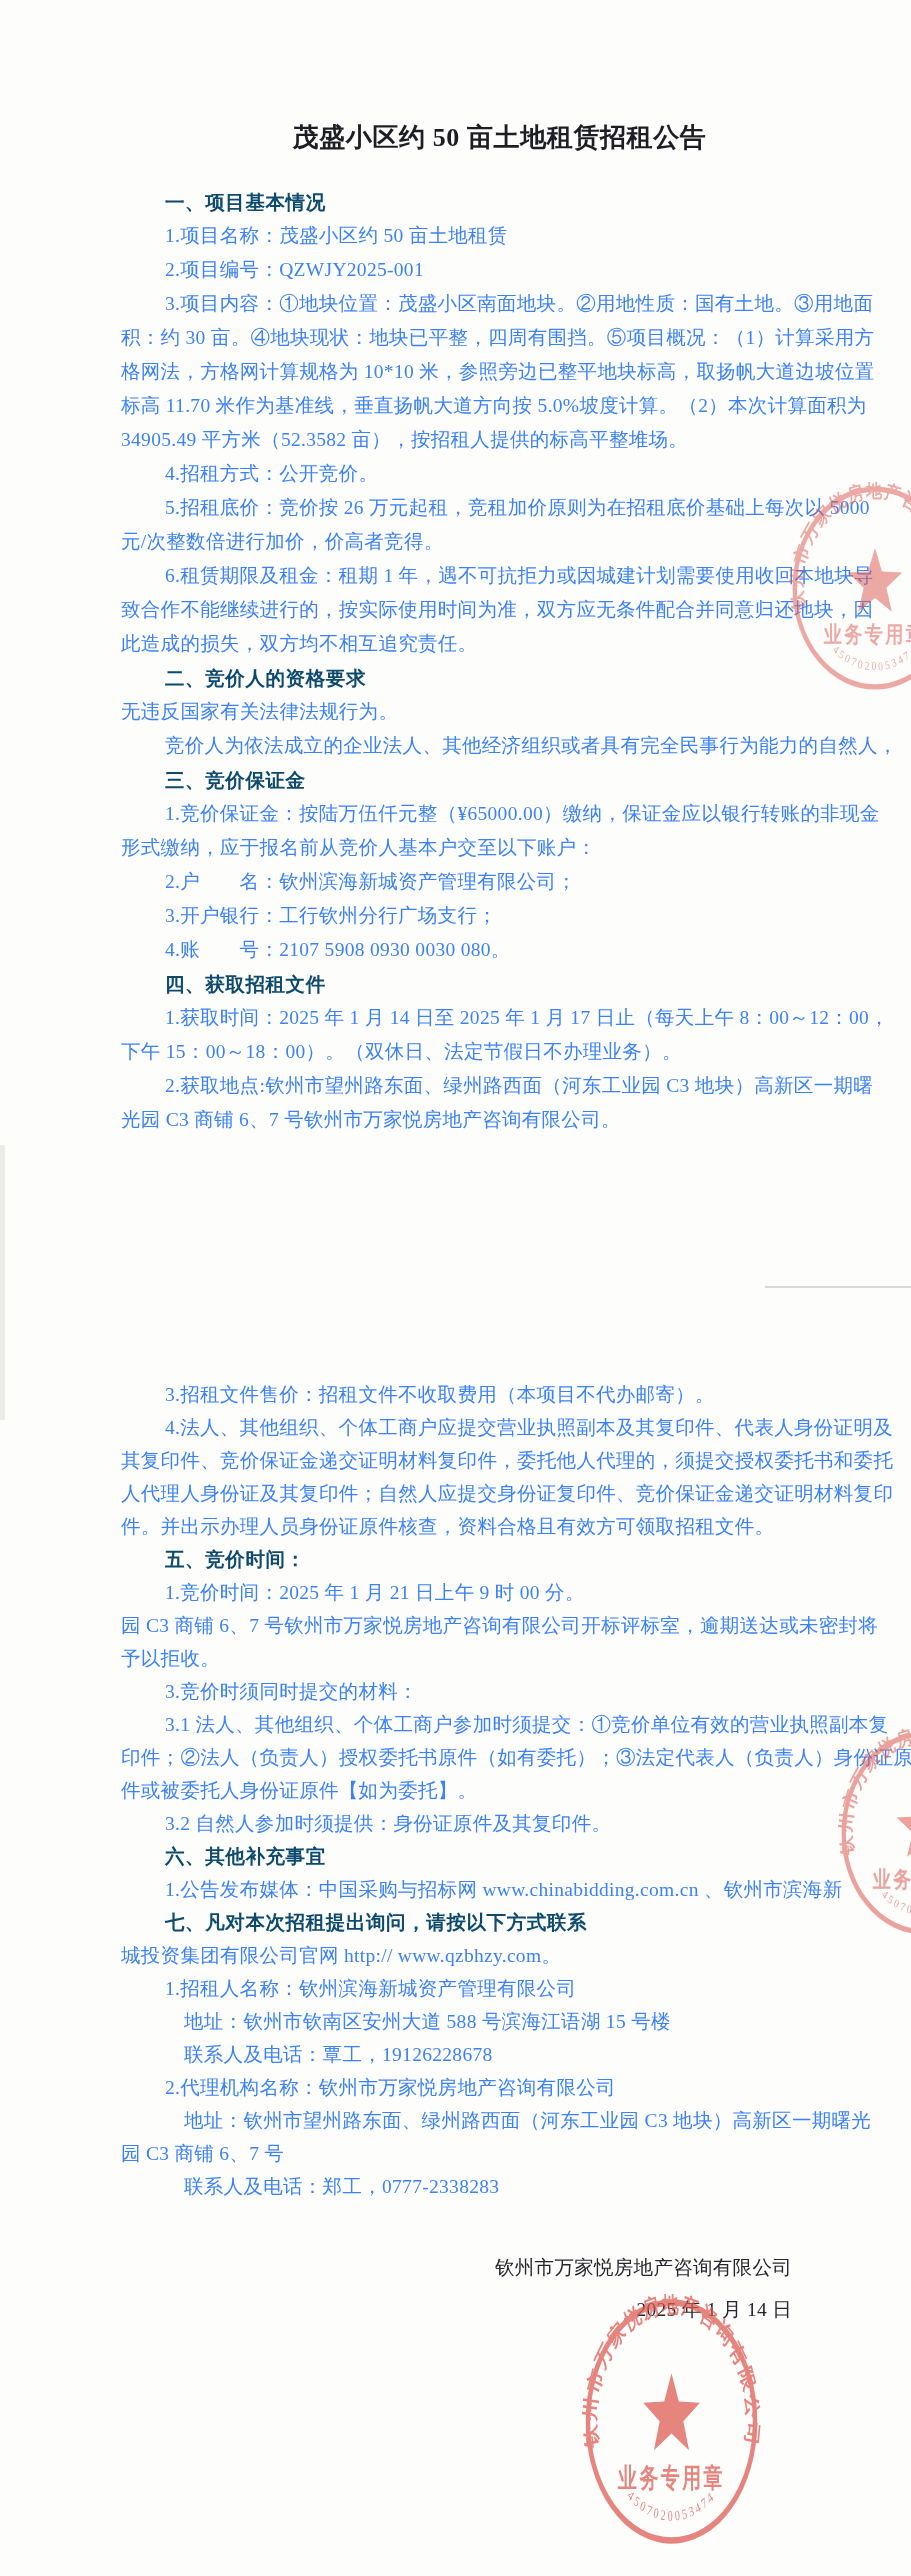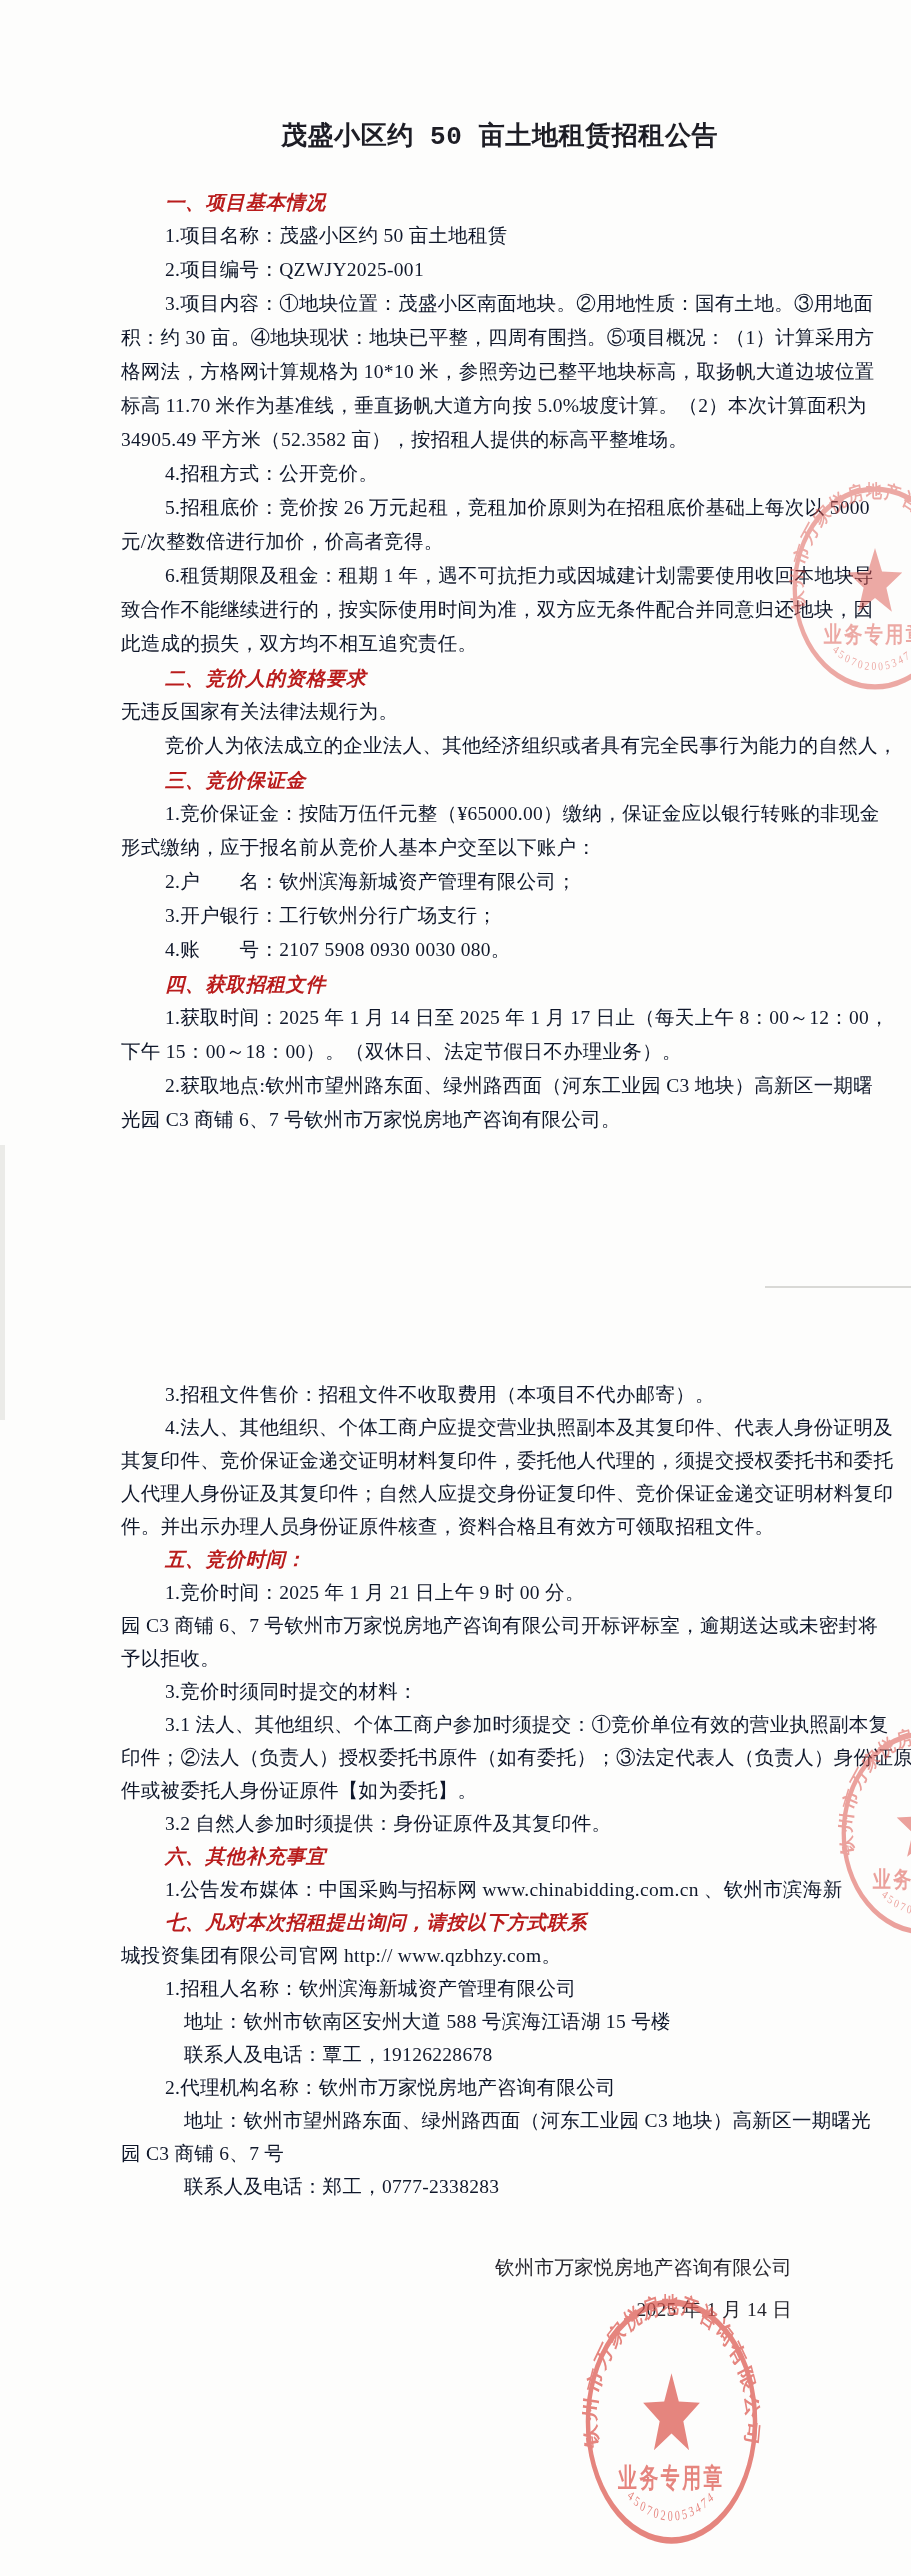--- a/index.html
+++ b/index.html
@@ -15,34 +15,32 @@
   #content{
     position:absolute;left:0;top:0;width:911px;
     padding:123px 33px 0 121px;
     box-sizing:border-box;
   }
   .doc-title{
     font-size:26px;line-height:29px;font-weight:700;
     text-align:center;color:#1d1d25;
     margin:0 0 33px 0;letter-spacing:0.6px;
     white-space:nowrap;
-    font-family:Liberation Mono, monospace;
   }
   .line{
     height:34px;line-height:34px;font-size:19.5px;
-    white-space:nowrap;letter-spacing:0.3px;color:#0f172a;
+    white-space:nowrap;letter-spacing:0.3px;color:#3b82f6;
   }
   .pg2 .line{height:33px;line-height:33px;}
   .line.first{padding-left:44px;}
   .line.addr{padding-left:63px;}
   .line.h{
-    padding-left:44px;font-weight:700;color:#b91c1c;
+    padding-left:44px;font-weight:700;color:#0c4a6e;
     font-family:"Liberation Sans","DejaVu Sans",sans-serif;
     letter-spacing:0.6px;
-    font-style:italic;
   }
   .page-gap{height:241px;}
   .signature{
     text-align:right;padding-right:86px;
     font-size:19.5px;letter-spacing:0.3px;color:#26262e;
   }
   .sig-company{margin-top:48px;height:33px;line-height:33px;white-space:nowrap;}
   .sig-date{margin-top:9px;height:33px;line-height:33px;white-space:nowrap;}
   .stamp{position:absolute;pointer-events:none;}
   .stamp-strong{opacity:0.72;}

